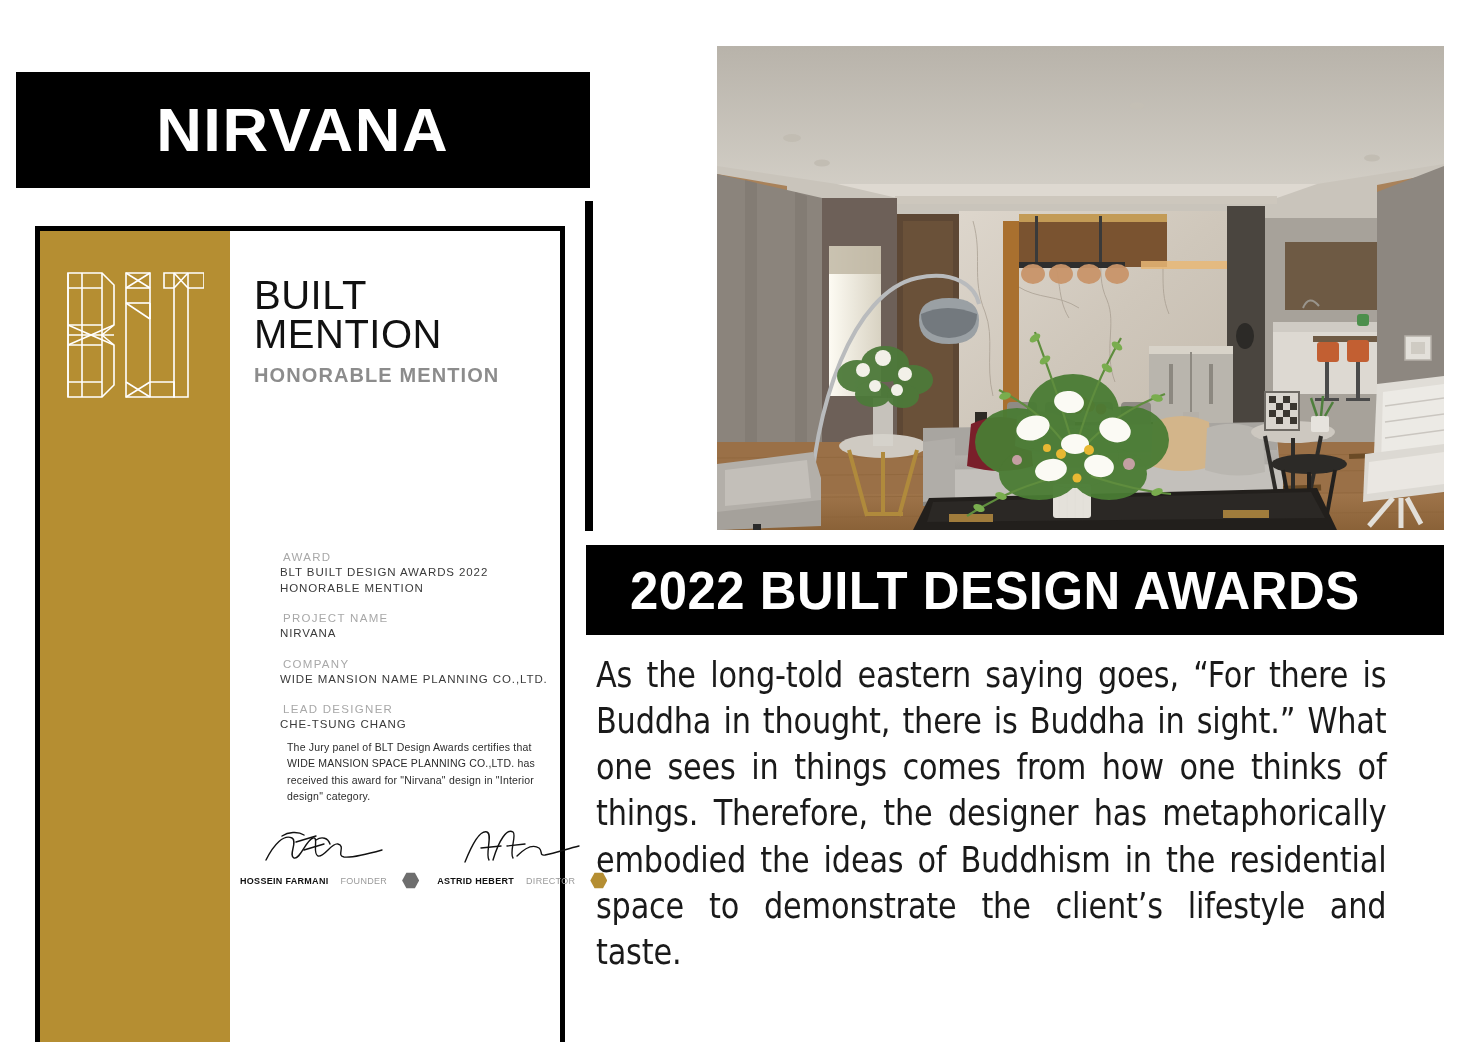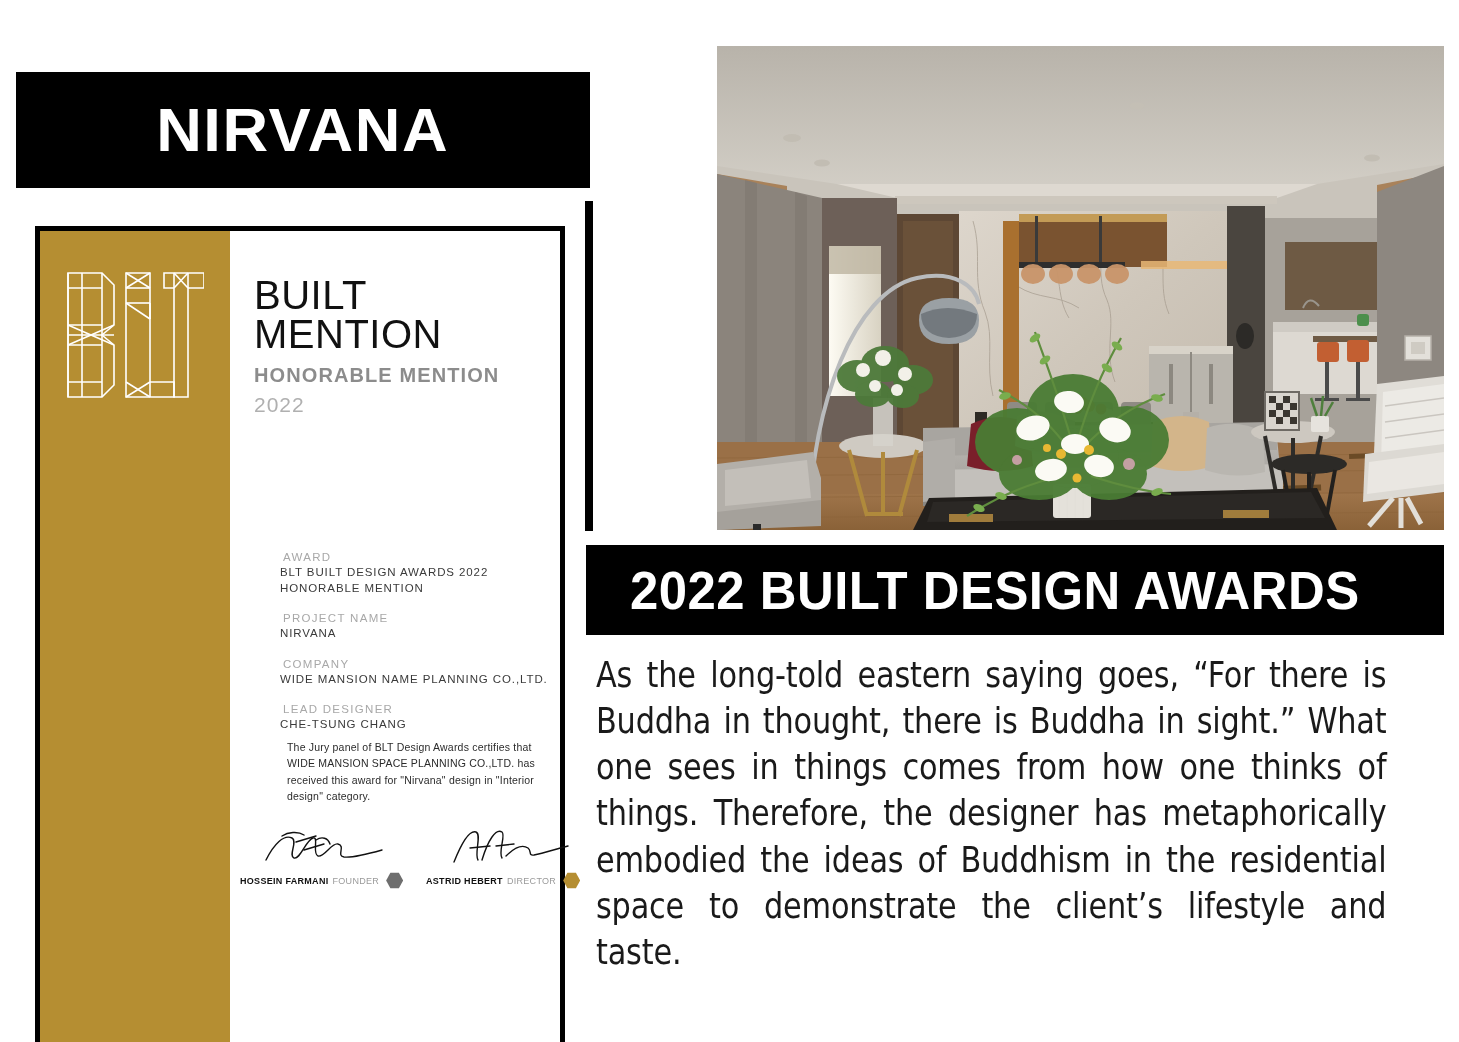--- a/index.html
+++ b/index.html
@@ -158,21 +158,21 @@
     gap: 18px;
   }
   .sig-block { flex: 1 1 0; position: relative; }
   .sig-mark {
     height: 42px;
     margin-left: 18px;
   }
   .sig-caption {
     display: flex;
     align-items: center;
-    gap: 4px;
+    gap: 12px;
     white-space: nowrap;
   }
   .sig-name {
     font-size: 9px;
     font-weight: 700;
     letter-spacing: 0.3px;
     color: #111;
   }
   .sig-role {
     font-size: 9px;
@@ -286,21 +286,20 @@
       </g>
     </svg>
   </div>
 
   <div class="cert-white">
 
     <div class="cert-head">
       <span class="line">BUILT</span>
       <span class="line">MENTION</span>
       <span class="mention">HONORABLE MENTION</span>
-      <span class="year">2022</span>
     </div>
 
     <div class="cert-fields">
       <div class="field">
         <span class="field-label">AWARD</span>
         <span class="field-value" style="white-space:pre-line">BLT BUILT DESIGN AWARDS 2022
 HONORABLE MENTION</span>
       </div>
       <div class="field">
         <span class="field-label">PROJECT NAME</span>

